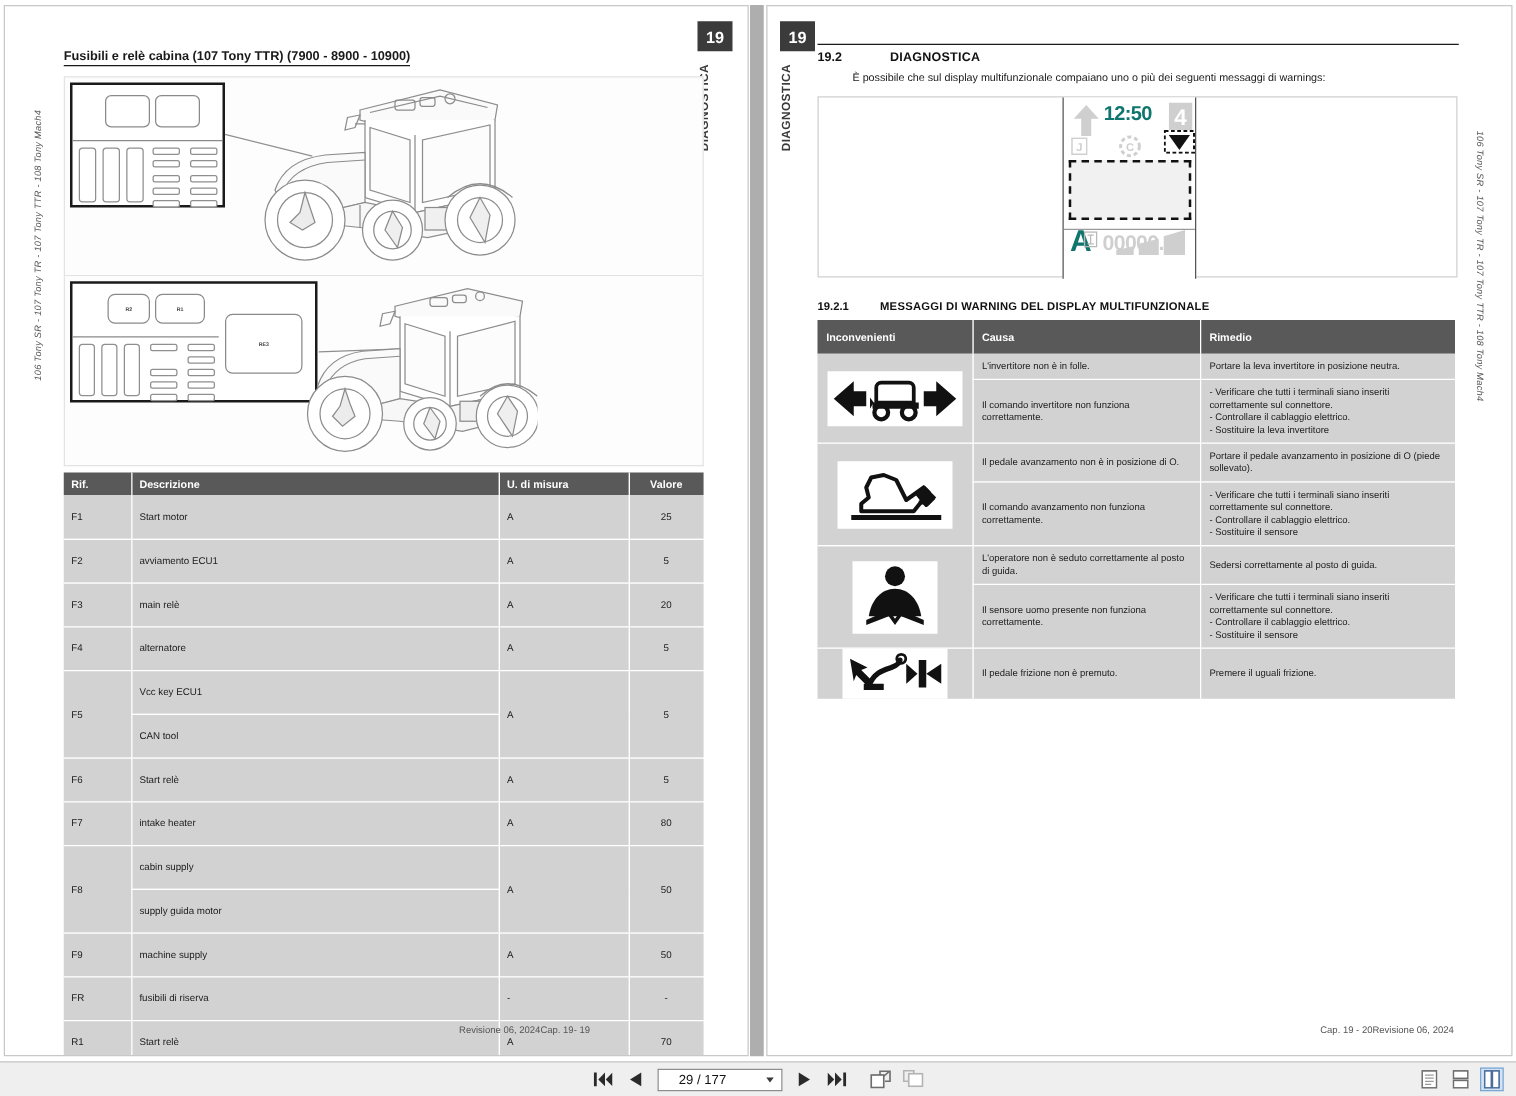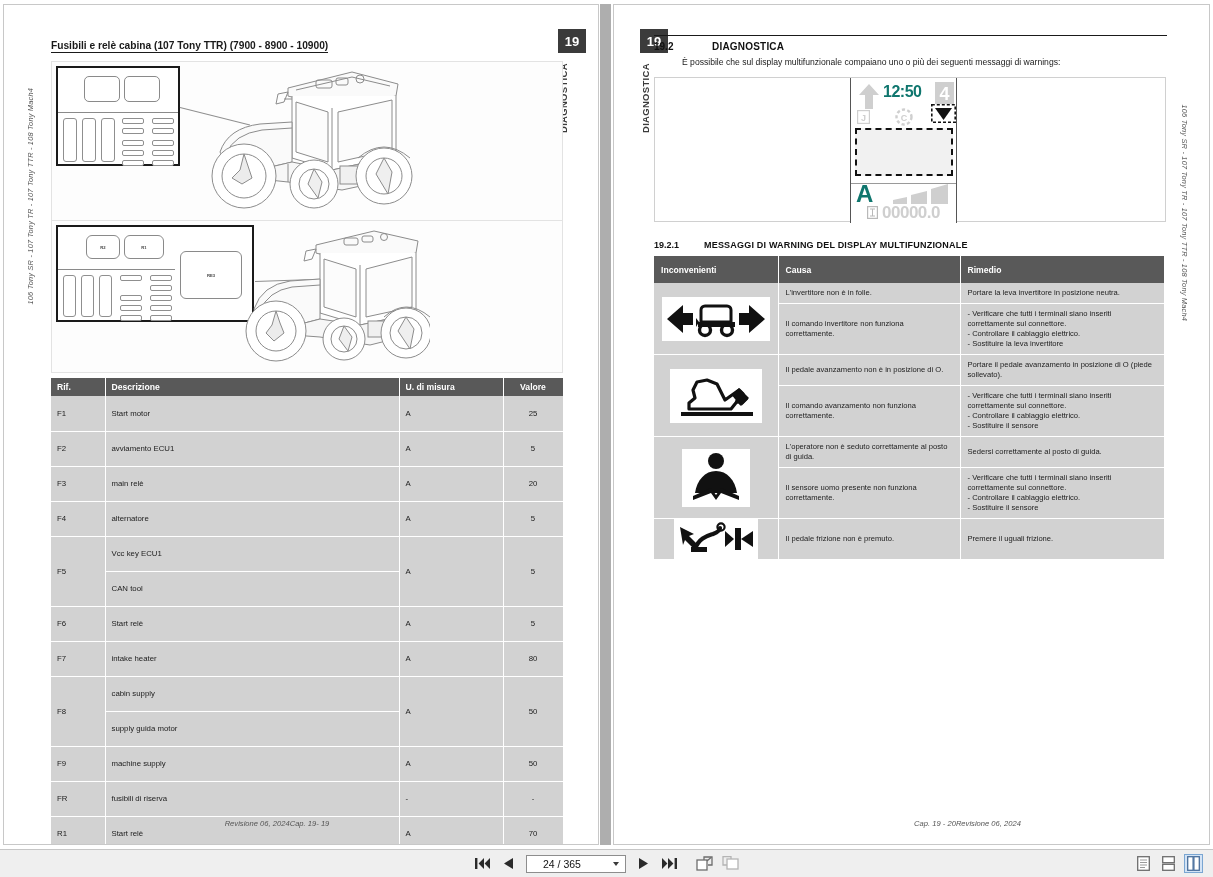--- a/index.html
+++ b/index.html
@@ -60,23 +60,22 @@
     right: -75px; top: 195px;
     width: 200px;
     transform: rotate(90deg);
     transform-origin: center;
     text-align: center;
   }
 
   
   .chaptab {
     position: absolute;
-    top: 24px;
+    top: 12px;
     width: 28px;
-    margin-left: 16px;
   }
   .chaptab .num {
     width: 28px; height: 24px;
     background: #3b3b3b;
     color: #fff;
     font-weight: bold;
     font-size: 13px;
     display: flex; align-items: center; justify-content: center;
   }
   .chaptab .vlabel {
@@ -265,22 +264,22 @@
     display: inline-flex;
     align-items: center; justify-content: center;
     padding: 3px;
   }
   table.wtab td.nbb { border-bottom: none; }
 
   
   .pfoot {
     position: absolute;
     bottom: 16px; left: 46px; right: 46px;
-    display: flex; justify-content: center;
-    font-size: 7.6px; font-style: italic; color: #555; margin-left: 32px;
+    display: flex; justify-content: flex-end;
+    font-size: 7.6px; color: #555; margin-left: 32px;
   }
   .pfoot .mid { }
 
   
   .toolbar {
     position: absolute;
     left: 0; bottom: 0;
     width: 1213px; height: 28px;
     background: #efefef;
     border-top: 1px solid #c6c6c6;
@@ -661,21 +660,21 @@
             <div class="glyph" style="left:5px; top:104px; font-size:24px; font-weight:bold; line-height:1;">A</div>
 
             <div class="glyph" style="left:40px; top:104px;">
               <svg width="58" height="24" viewBox="0 0 58 24">
                 <path d="M2 22 L16 22 L16 15 L2 18 Z" fill="#cfcfcf"></path>
                 <path d="M20 22 L36 22 L36 9 L20 13 Z" fill="#cfcfcf"></path>
                 <path d="M40 22 L57 22 L57 2 L40 7 Z" fill="#cfcfcf"></path>
               </svg>
             </div>
 
-            <div style="position:absolute; left:0; right:0; bottom:0; display:flex; align-items:flex-end; justify-content:center;">
+            <div style="position:absolute; left:0; right:0; bottom:18px; display:flex; align-items:flex-start; justify-content:center;">
               <span style="display:inline-block; margin-right:4px;">
                 <svg width="11" height="13" viewBox="0 0 11 13">
                     <rect x="0.6" y="0.6" width="9.8" height="11.8" fill="none" stroke="#b9b9b9" stroke-width="1.2"></rect>
                     <path d="M3 3 L8 3 M3 10 L8 10 M5.5 3 L5.5 10" stroke="#b9b9b9" stroke-width="1"></path>
                   </svg>
               </span>
               <span style="font-size:17px; font-weight:bold; color:#cfcfcf; letter-spacing:-.5px;">00000.0</span>
             </div>
           </div>
         </div>
@@ -813,21 +812,21 @@
             <path d="M15 1 L15 12 L9.6 6.5 Z" fill="#2a2a2a"></path>
           </svg>
       </div>
       <div class="tb-btn" title="previous">
         <svg width="11" height="13" viewBox="0 0 11 13">
             <path d="M10 1 L10 12 L1 6.5 Z" fill="#2a2a2a"></path>
           </svg>
       </div>
 
       <div class="pagebox">
-        <span class="val" style="text-align:left; padding-left:12px;">24 / 365</span>
+        <span class="val" style="text-align:left; padding-left:12px;">29 / 177</span>
         <span class="arrow"></span>
       </div>
 
       <div class="tb-btn" title="next">
         <svg width="11" height="13" viewBox="0 0 11 13">
             <path d="M1 1 L1 12 L10 6.5 Z" fill="#2a2a2a"></path>
           </svg>
       </div>
       <div class="tb-btn" title="last">
         <svg width="15" height="13" viewBox="0 0 15 13">

